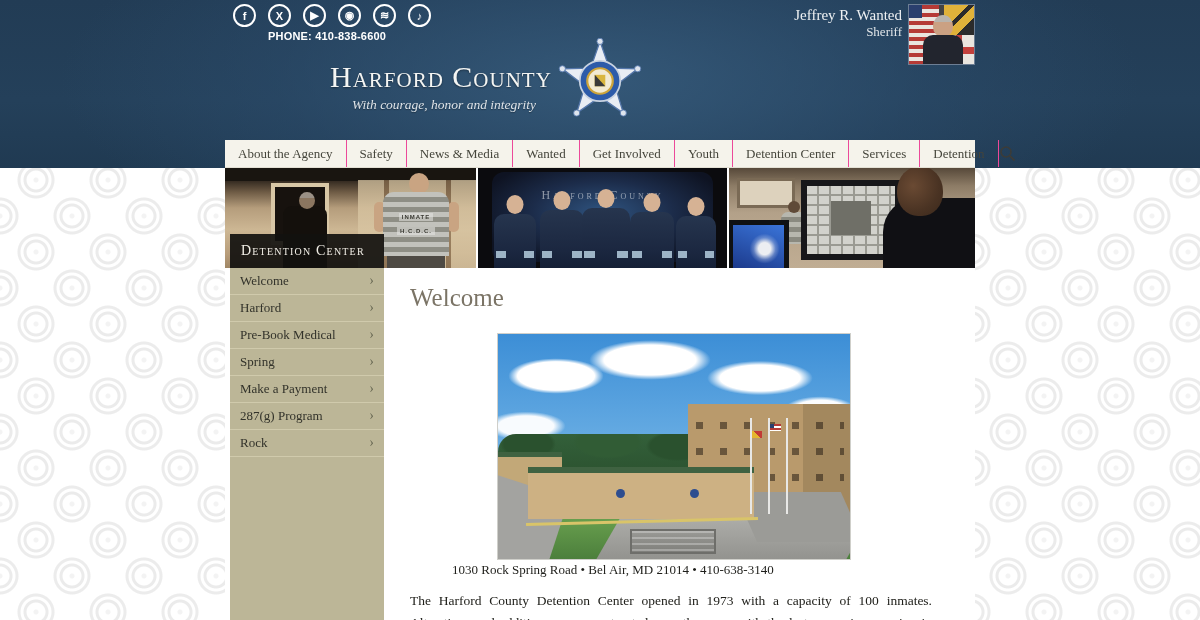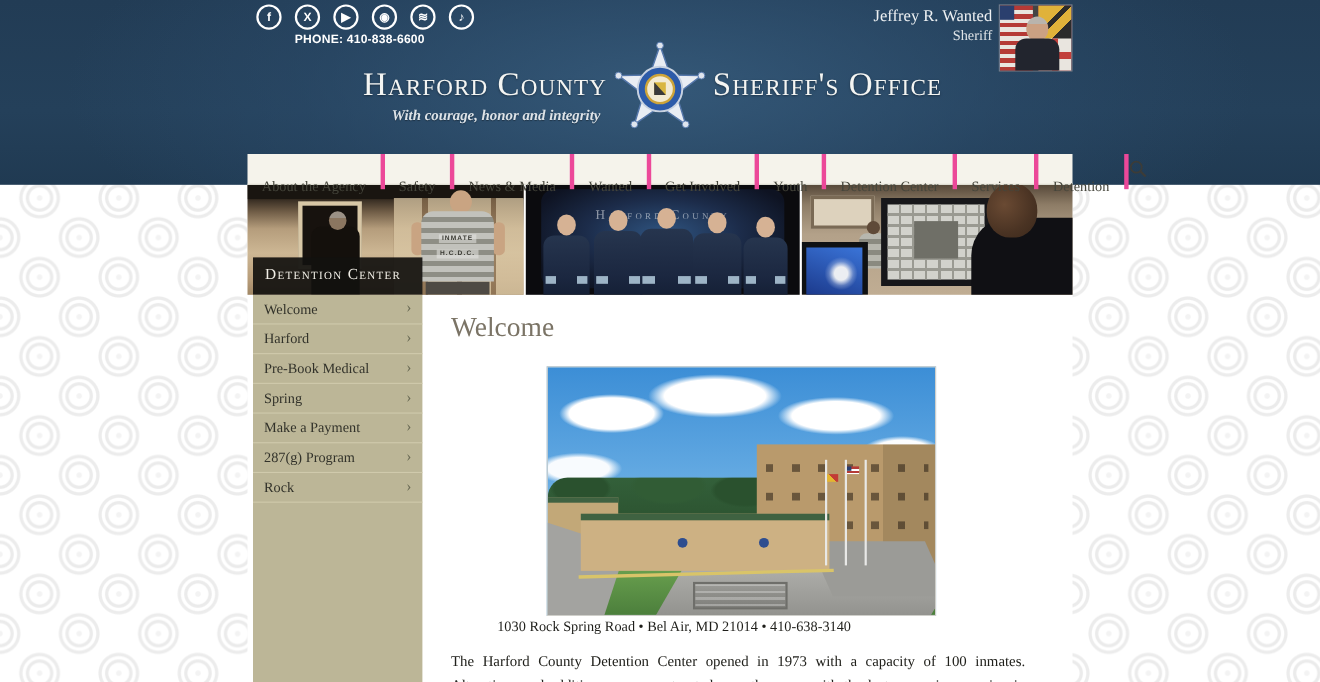--- a/index.html
+++ b/index.html
@@ -34,21 +34,21 @@
     font-family:"Liberation Sans", sans-serif; font-weight:bold; font-size:11px; letter-spacing:.2px;
   }
   .org-title {
     position:absolute; top:60px; color:#f4f5f3; font-variant:small-caps;
     font-size:30px; letter-spacing:1px; text-shadow:0 1px 2px rgba(0,0,0,.4); white-space:nowrap;
   }
   .org-left  { left:330px; width:218px; text-align:right; }
   .org-right { left:648px; width:220px; text-align:left; }
   .tagline {
     position:absolute; top:97px; color:#dde3e8; font-style:italic; font-size:13.5px;
-    text-align:center; white-space:nowrap; text-shadow:0 1px 1px rgba(0,0,0,.35);font-weight:bold;
+    white-space:nowrap; text-shadow:0 1px 1px rgba(0,0,0,.35);
   }
   .tagline-left  { left:352px; width:198px; }
   .tagline-right { left:652px; width:206px; }
   .badge { position:absolute; left:556px; top:34px; width:88px; height:94px; }
   .sheriff-name  { position:absolute; left:760px; top:7px;  width:142px; text-align:right; color:#eef1f3; font-size:15px; }
   .sheriff-title { position:absolute; left:760px; top:24px; width:142px; text-align:right; color:#dfe4e8; font-size:13px; }
   .sheriff-photo {
     position:absolute; left:908px; top:4px; width:67px; height:61px;
     border:1px solid #6d7e94; overflow:hidden; background:#444;
   }
@@ -80,22 +80,22 @@
     border-radius:10px 10px 0 0; background:#22252e; z-index:2;
   }
 
   
   .main-nav {
     position:absolute; left:225px; top:140px; width:750px; height:28px;
     background:#f5f3eb; display:flex; align-items:stretch; z-index:4;
     border-bottom:1px solid #e3e0d4;
   }
   .nav-item {
-    padding:16px 13px; line-height:27px; font-size:13px; color:#45453b;
-    border-right:4px solid #ec4899; cursor:pointer; white-space:nowrap;
+    padding:0 13px; line-height:27px; font-size:13px; color:#45453b;
+    border-right:1px solid #ec4899; cursor:pointer; white-space:nowrap;
   }
   .nav-search { margin-left:auto; width:42px; display:flex; align-items:center; justify-content:center; cursor:pointer; }
 
   
   .content-column { position:absolute; left:225px; top:168px; width:750px; height:452px; background:#ffffff; z-index:2; }
 
   
   .banner { position:absolute; left:0; top:0; width:750px; height:100px; display:flex; gap:2px; background:#fff; }
   .photo { position:relative; overflow:hidden; height:100px; }
   .ph-left  { width:251px; background:linear-gradient(180deg,#231d17 0%,#352b21 13%,#6e5b45 24%,#b59d7c 40%,#cdb794 62%,#b89d7a 86%,#a08765 100%); }
@@ -255,21 +255,20 @@
       <span class="social-btn">f</span>
       <span class="social-btn">X</span>
       <span class="social-btn">▶</span>
       <span class="social-btn">◉</span>
       <span class="social-btn">≋</span>
       <span class="social-btn">♪</span>
     </div>
     <div class="phone">PHONE: 410-838-6600</div>
 
     <div class="org-title org-left">Harford County</div>
-    <div class="org-title org-right">Sheriff's Office</div>
     <div class="tagline tagline-left">With courage, honor and integrity</div>
 
     <svg class="badge" viewBox="0 0 100 100">
       <polygon points="50,5 60.6,35.4 92.8,36.1 67.1,55.6 76.5,86.4 50,68 23.5,86.4 32.9,55.6 7.2,36.1 39.4,35.4" fill="#e9edf3" stroke="#5577aa" stroke-width="1.5"></polygon>
       <circle cx="50" cy="5" r="3.5" fill="#dfe5ee" stroke="#5a7cb0"></circle>
       <circle cx="92.8" cy="36.1" r="3.5" fill="#dfe5ee" stroke="#5a7cb0"></circle>
       <circle cx="76.5" cy="86.4" r="3.5" fill="#dfe5ee" stroke="#5a7cb0"></circle>
       <circle cx="23.5" cy="86.4" r="3.5" fill="#dfe5ee" stroke="#5a7cb0"></circle>
       <circle cx="7.2" cy="36.1" r="3.5" fill="#dfe5ee" stroke="#5a7cb0"></circle>
       <circle cx="50" cy="50" r="23" fill="#2d5ba9" stroke="#c8d2e0" stroke-width="2"></circle>

